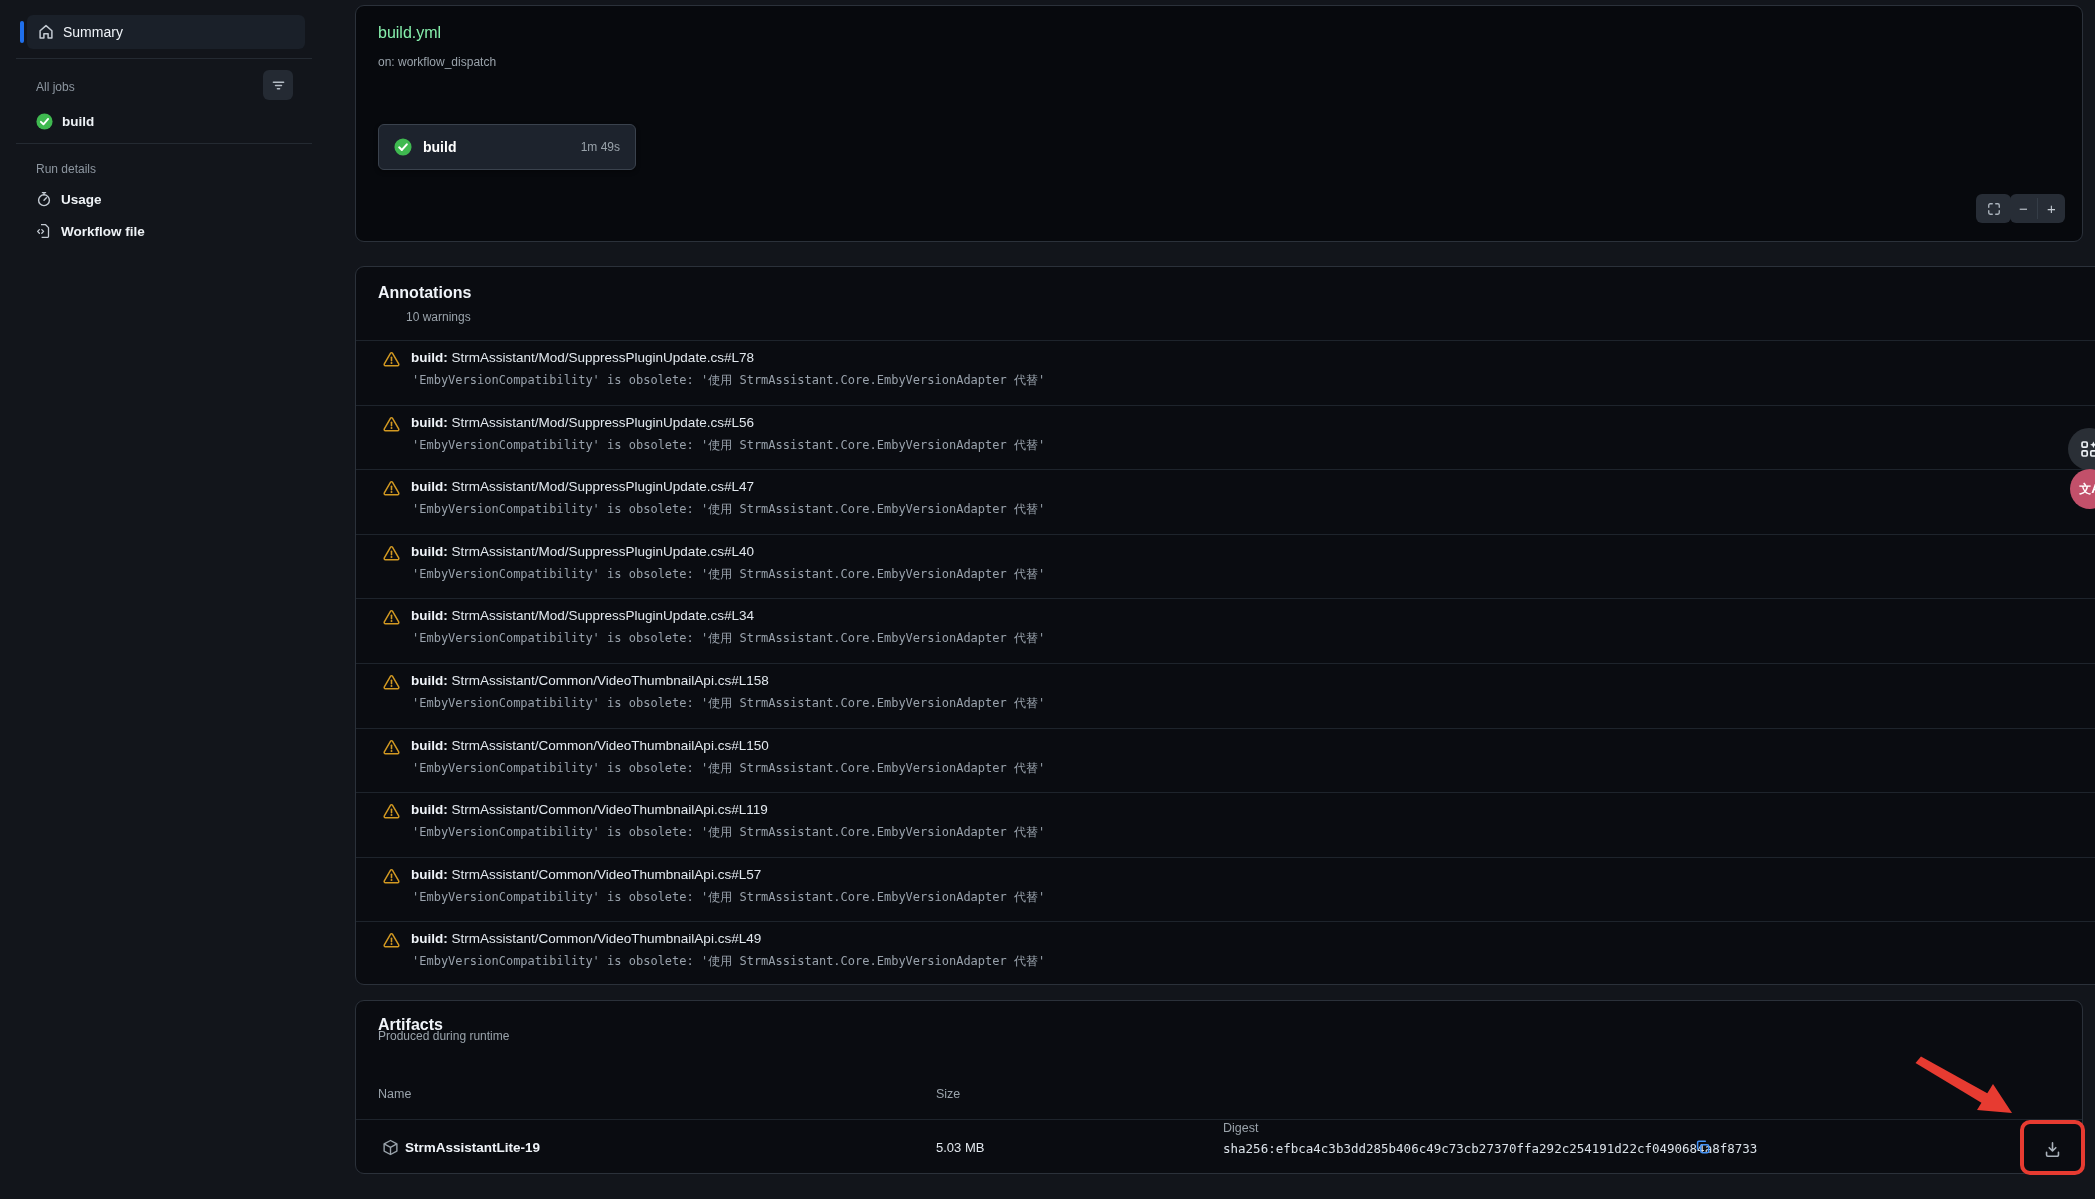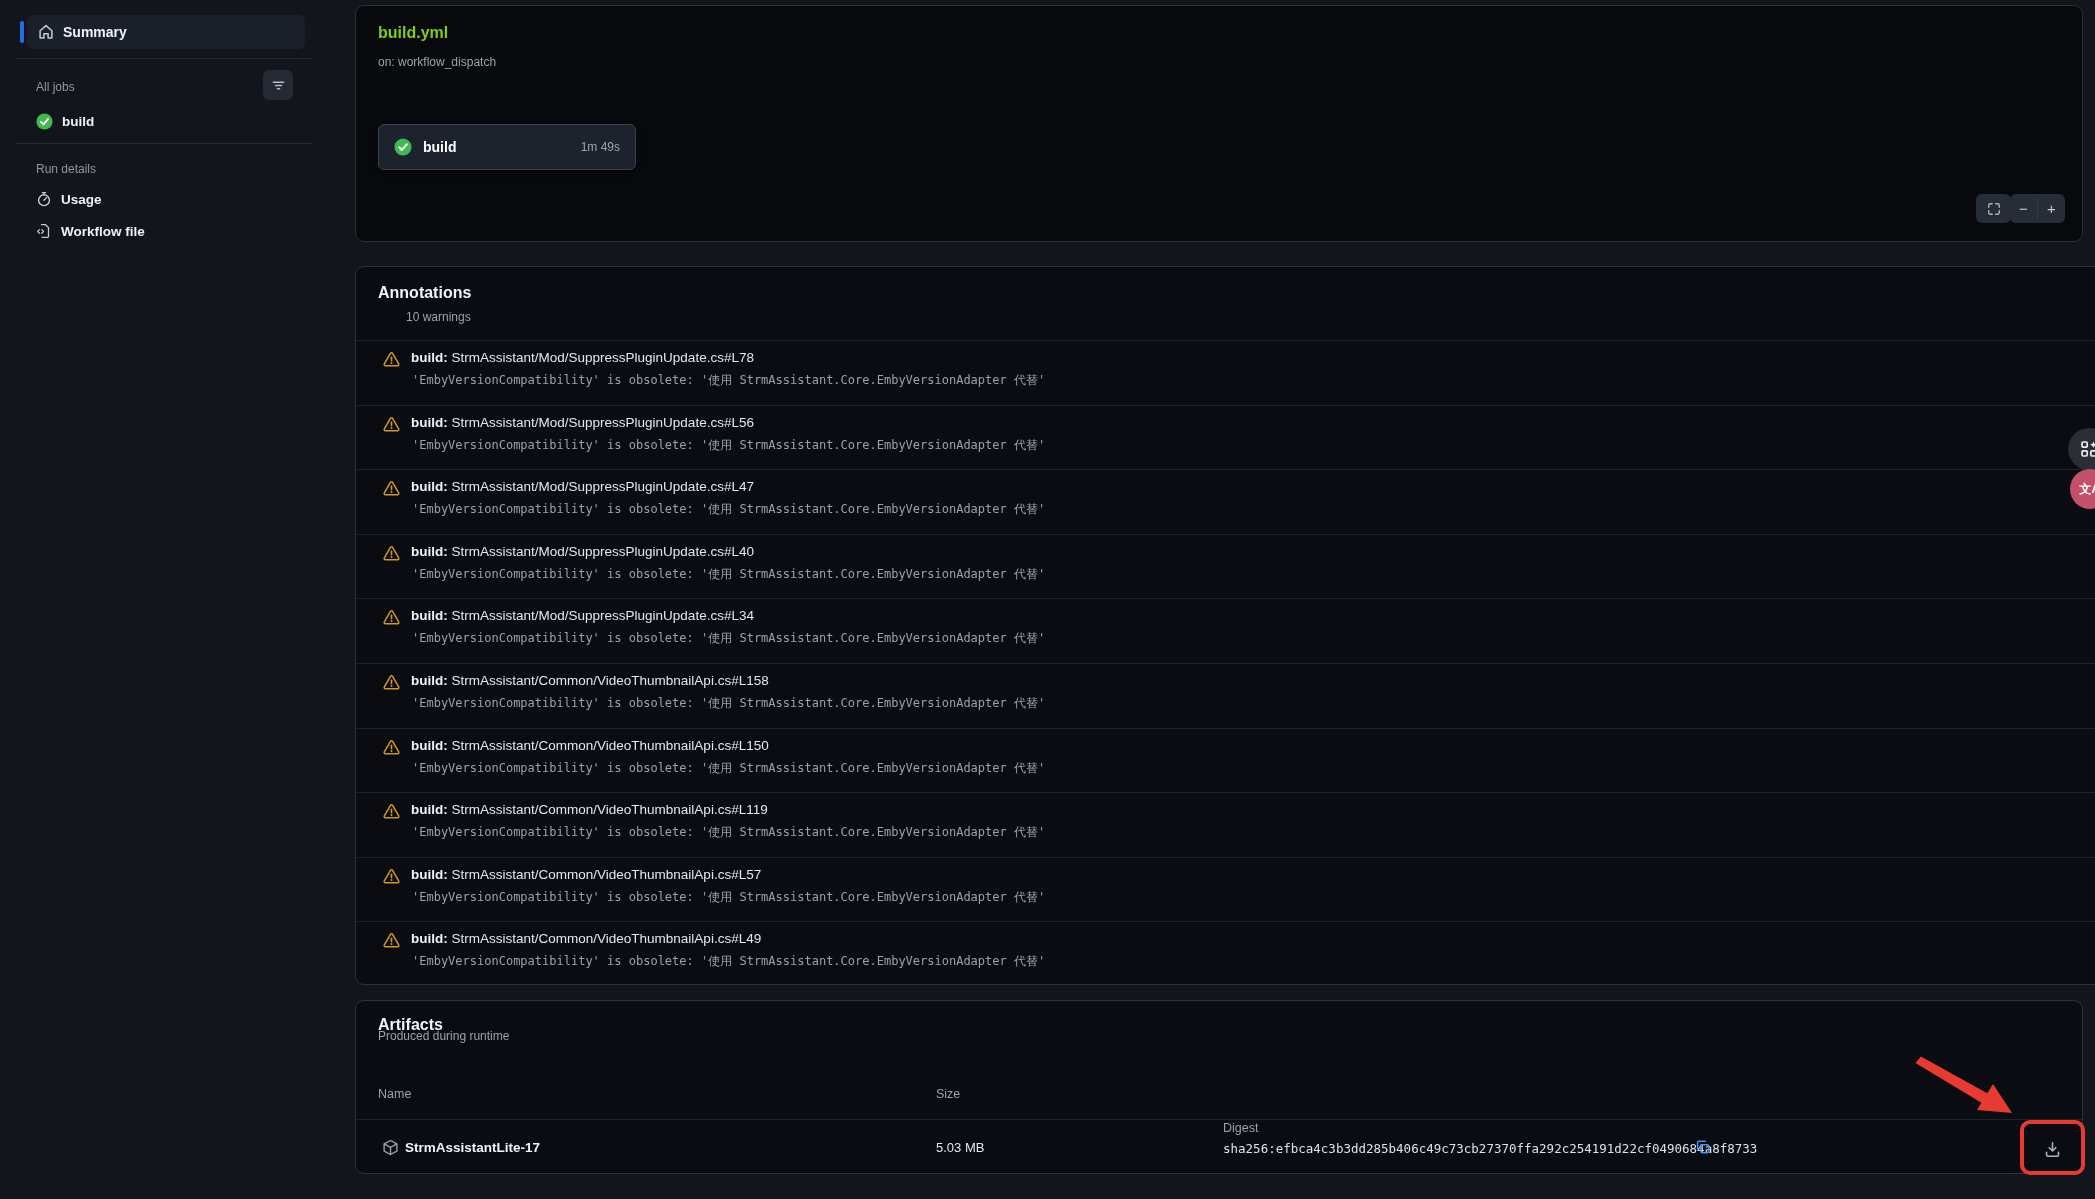--- a/index.html
+++ b/index.html
@@ -14,33 +14,33 @@
     position:absolute;background:#0a0c11;border:1px solid #2b313a;border-radius:9px;
     box-sizing:border-box;
   }
   
   .sidebar{position:absolute;left:0;top:0;width:330px;height:1199px;}
   .active-bar{position:absolute;left:20px;top:21px;width:4px;height:22px;border-radius:2px;background:#1f6feb;}
   .sidebar-item-summary{
     position:absolute;left:27px;top:15px;width:278px;height:34px;background:#1a2029;border-radius:6px;
     display:flex;align-items:center;gap:9px;padding-left:11px;box-sizing:border-box;cursor:pointer;
   }
-  .sidebar-item-summary .lbl{font-size:14px;font-weight:700;color:#f0f4f9;}
+  .sidebar-item-summary .lbl{font-size:14px;font-weight:400;color:#f0f4f9;}
   .sb-divider{position:absolute;left:16px;width:296px;height:1px;background:#242a32;}
   .sb-section{position:absolute;left:36px;font-size:12px;color:#8d96a0;}
   .filter-btn{
     position:absolute;left:263px;top:70px;width:30px;height:30px;border:0;border-radius:6px;
     background:#242a33;color:#b4bcc5;display:flex;align-items:center;justify-content:center;cursor:pointer;
   }
   .sb-row{position:absolute;left:27px;width:278px;height:30px;display:flex;align-items:center;gap:9px;padding-left:9px;box-sizing:border-box;cursor:pointer;border-radius:6px;}
   .sb-row .lbl{font-size:13.5px;font-weight:600;color:#eef2f6;}
   .sb-icon{color:#9aa3ab;display:flex;}
   
   .graph-card{left:355px;top:5px;width:1728px;height:237px;background:#07090d;}
-  .graph-title{position:absolute;left:22px;top:18px;font-size:16px;font-weight:700;color:#84cc16;}
+  .graph-title{position:absolute;left:22px;top:18px;font-size:16px;font-weight:400;color:#86efac;}
   .graph-sub{position:absolute;left:22px;top:49px;font-size:12px;color:#9aa3ab;}
   .job-node{
     position:absolute;left:22px;top:118px;width:258px;height:46px;background:#1d232d;border:1px solid #3a424d;
     border-radius:6px;display:flex;align-items:center;gap:11px;padding:0 15px;box-sizing:border-box;cursor:pointer;
     box-shadow:0 2px 4px rgba(0,0,0,.35);
   }
   .job-node .name{font-size:14px;font-weight:700;color:#ffffff;flex:1;}
   .job-node .dur{font-size:12px;color:#9aa3ab;}
   .graph-ctl{position:absolute;display:flex;align-items:center;justify-content:center;background:#272d36;color:#aab2bb;border:0;border-radius:6px;cursor:pointer;}
   .fit-btn{left:1620px;top:188px;width:35px;height:29px;}
@@ -302,21 +302,21 @@
   </div>
   <div class="art-head-divider"></div>
   <div id="artifacts-list">
   <div class="art-row">
     <span class="pkg">
       <svg width="17" height="17" viewBox="0 0 16 16" fill="none" stroke="currentColor" stroke-width="1.3" stroke-linejoin="round">
             <path d="M8 1.4 14 4.6v6.8L8 14.6 2 11.4V4.6L8 1.4z"></path>
             <path d="M2 4.6 8 7.8l6-3.2M8 7.8v6.8"></path>
           </svg>
     </span>
-    <span class="name">StrmAssistantLite-17</span>
+    <span class="name">StrmAssistantLite-19</span>
     <span class="size">5.03 MB</span>
     <span class="digest">sha256:efbca4c3b3dd285b406c49c73cb27370ffa292c254191d22cf0490684a8f8733</span>
     <button class="copy-btn">
       <span>
         <svg width="16" height="16" viewBox="0 0 16 16" fill="none" stroke="currentColor" stroke-width="1.5">
               <rect x="5.7" y="5.7" width="8" height="8" rx="1.6"></rect>
               <path d="M10.3 2.3H3.9a1.3 1.3 0 0 0-1.3 1.3v6.4" stroke-linecap="round"></path>
             </svg>
       </span>
     </button>

